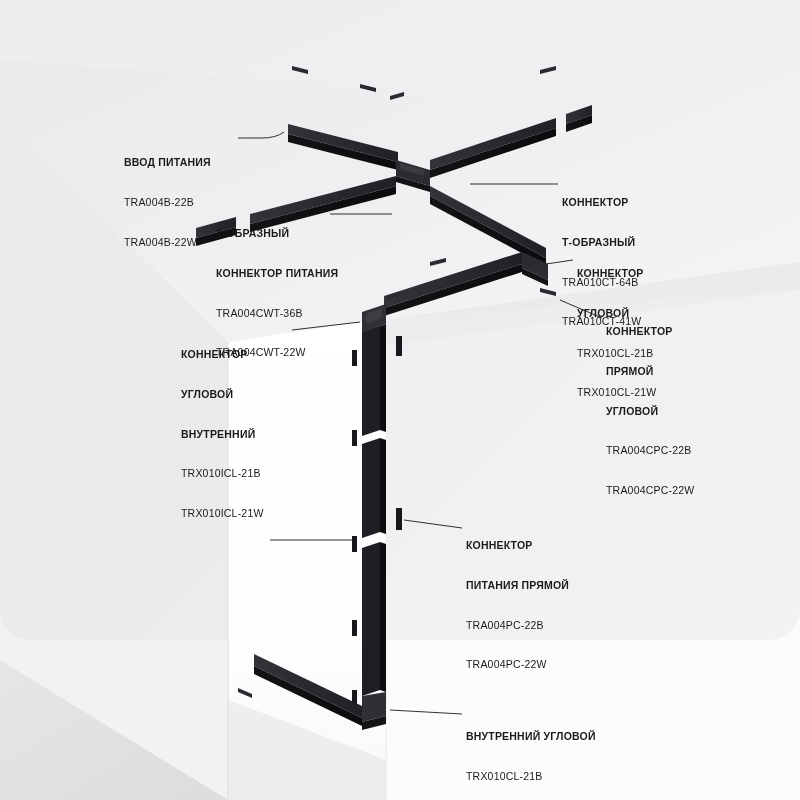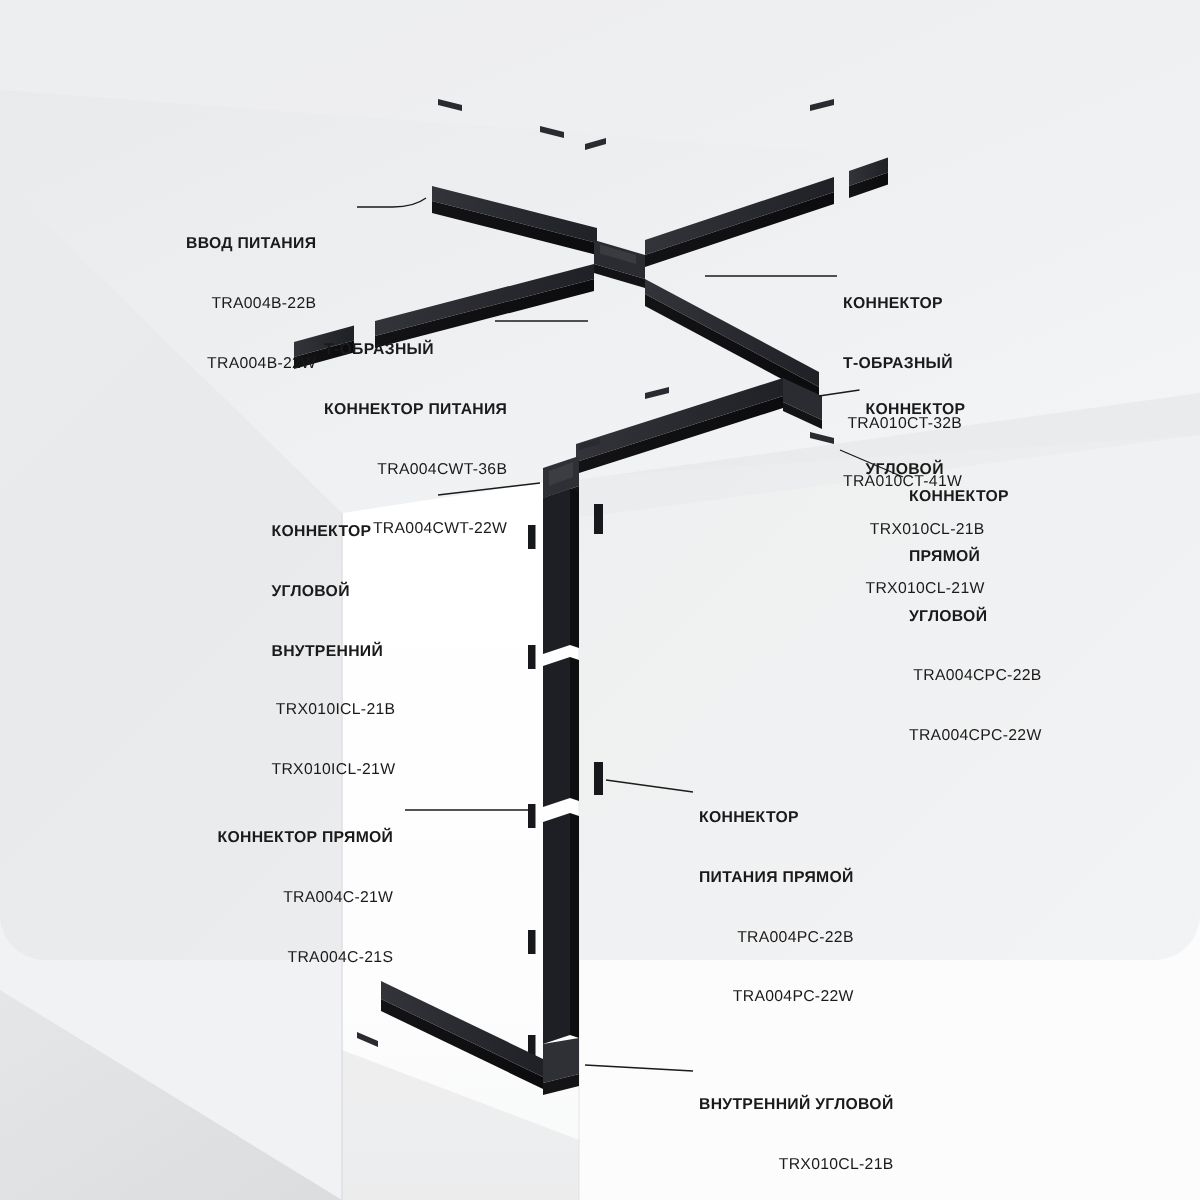--- a/index.html
+++ b/index.html
@@ -18,21 +18,21 @@
   svg#scene{position:absolute;left:0;top:0;width:800px;height:800px;}
   .lbl{
     position:absolute;
     font-size:10.5px;
     line-height:13.2px;
     color:#1a1a1a;
     letter-spacing:0.2px;
     white-space:pre;
     font-weight:700;
   }
-  .lbl .sub{font-weight:400;text-align:right;}
+  .lbl .sub{font-weight:400;}
   .lbl.leftal{text-align:left;}
 </style>
 </head>
 <body>
 
 <div id="stage">
 
   <svg id="scene" viewBox="0 0 800 800">
     <defs>
       <linearGradient id="ceilGrad" x1="0" y1="0" x2="1" y2="1">
@@ -213,21 +213,21 @@
   <div class="lbl leftal" style="left:216px;top:201px;">
     <div>Т-ОБРАЗНЫЙ</div>
     <div>КОННЕКТОР ПИТАНИЯ</div>
     <div class="sub">TRA004CWT-36B</div>
     <div class="sub">TRA004CWT-22W</div>
   </div>
 
   <div class="lbl leftal" style="left:562px;top:170px;">
     <div>КОННЕКТОР</div>
     <div>Т-ОБРАЗНЫЙ</div>
-    <div class="sub">TRA010CT-32B</div>
+    <div class="sub">TRA010CT-64B</div>
     <div class="sub">TRA010CT-41W</div>
   </div>
 
   <div class="lbl leftal" style="left:577px;top:241px;">
     <div>КОННЕКТОР</div>
     <div>УГЛОВОЙ</div>
     <div class="sub">TRX010CL-21B</div>
     <div class="sub">TRX010CL-21W</div>
   </div>
 
@@ -240,25 +240,20 @@
   </div>
 
   <div class="lbl leftal" style="left:181px;top:322px;">
     <div>КОННЕКТОР</div>
     <div>УГЛОВОЙ</div>
     <div>ВНУТРЕННИЙ</div>
     <div class="sub">TRX010ICL-21B</div>
     <div class="sub">TRX010ICL-21W</div>
   </div>
 
-  <div class="lbl leftal" style="left:145px;top:526px;">
-    <div>КОННЕКТОР ПРЯМОЙ</div>
-    <div class="sub">TRA004C-21W</div>
-    <div class="sub">TRA004C-21S</div>
-  </div>
 
   <div class="lbl leftal" style="left:466px;top:513px;">
     <div>КОННЕКТОР</div>
     <div>ПИТАНИЯ ПРЯМОЙ</div>
     <div class="sub">TRA004PC-22B</div>
     <div class="sub">TRA004PC-22W</div>
   </div>
 
   <div class="lbl leftal" style="left:466px;top:704px;">
     <div>ВНУТРЕННИЙ УГЛОВОЙ</div>

